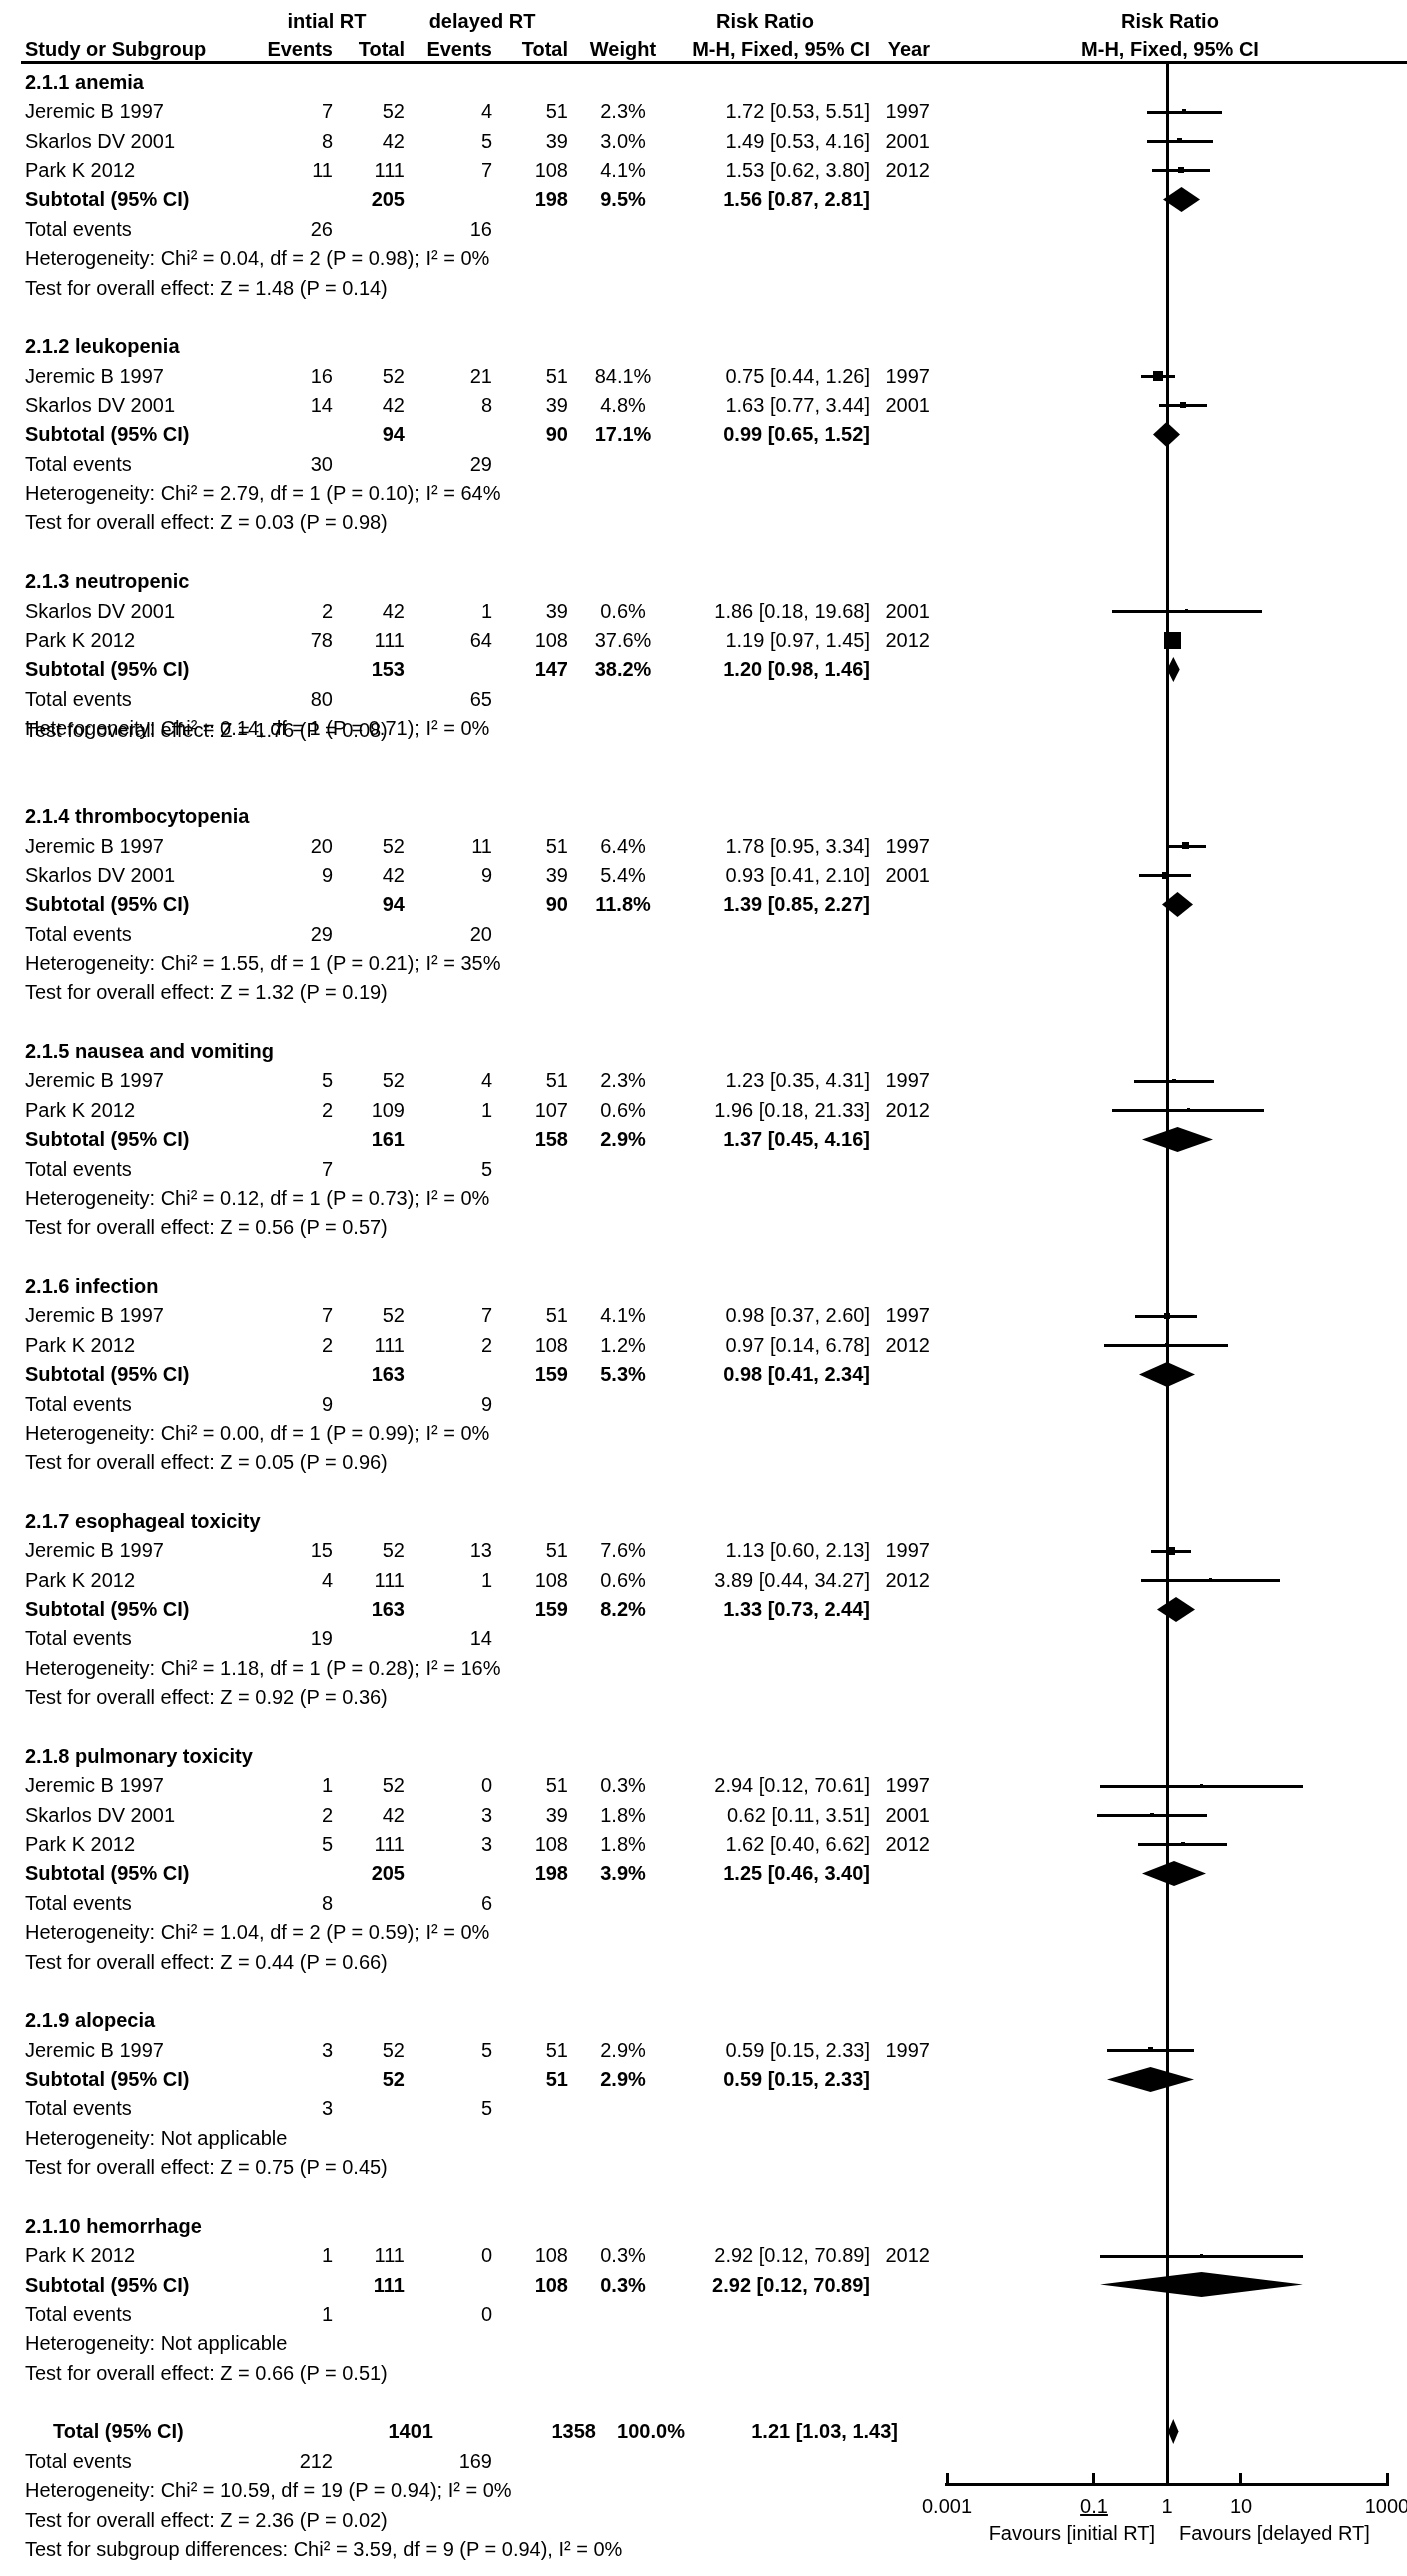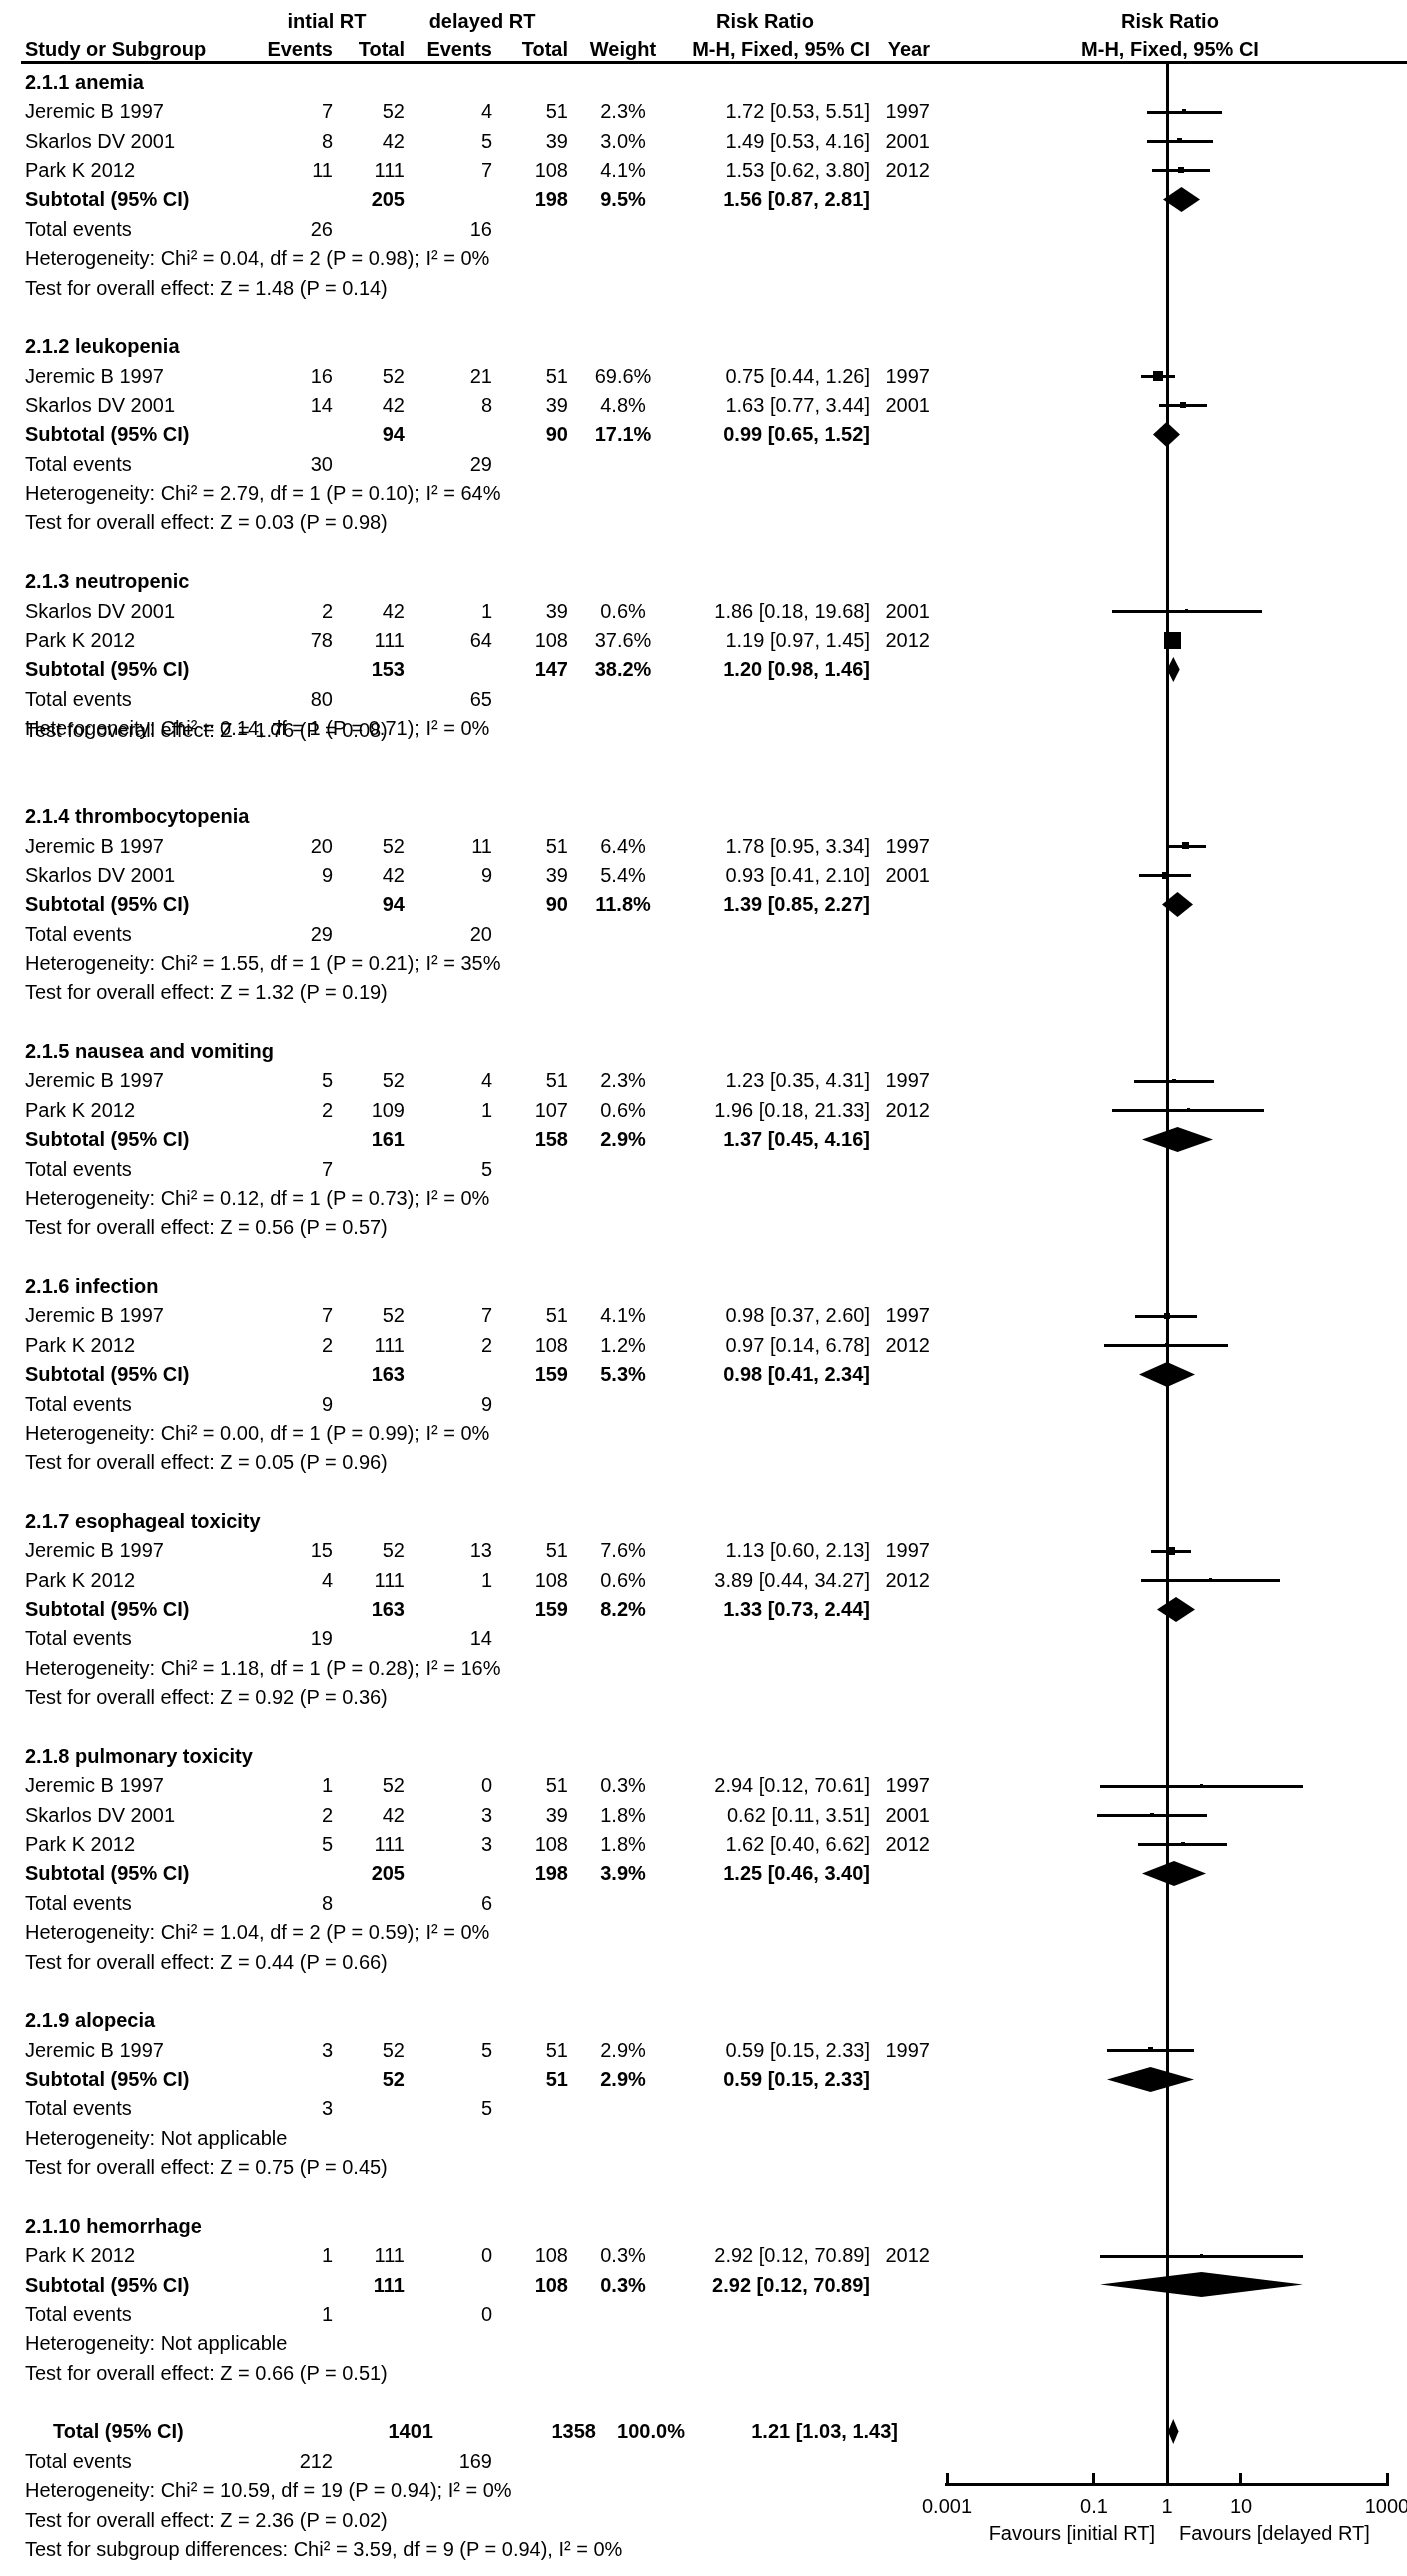--- a/index.html
+++ b/index.html
@@ -104,21 +104,21 @@
       </div>
       <div class="row" style="top: 332px;">
         <span class="cell name b">2.1.2 leukopenia</span>
       </div>
       <div class="row" style="top: 362px;">
         <span class="cell name">Jeremic B 1997</span>
         <span class="cell ca">16</span>
         <span class="cell cb">52</span>
         <span class="cell cc">21</span>
         <span class="cell cd">51</span>
-        <span class="cell ce">69.6%</span>
+        <span class="cell ce">84.1%</span>
         <span class="cell cf">0.75 [0.44, 1.26]</span>
         <span class="cell cg">1997</span>
       </div>
       <div class="row" style="top: 391px;">
         <span class="cell name">Skarlos DV 2001</span>
         <span class="cell ca">14</span>
         <span class="cell cb">42</span>
         <span class="cell cc">8</span>
         <span class="cell cd">39</span>
         <span class="cell ce">4.8%</span>
@@ -534,21 +534,21 @@
       <div class="sq" style="left: 1148px; top: 2047px; width: 4.9px; height: 4.9px;"></div>
       <div class="diamond" style="left: 1107px; width: 87px; top: 2067px; height: 25px;"></div>
       <div class="ciline" style="left: 1100px; width: 203px; top: 2255px;"></div>
       <div class="sq" style="left: 1200px; top: 2254px; width: 3.4px; height: 3.4px;"></div>
       <div class="diamond" style="left: 1100px; width: 203px; top: 2272px; height: 25px;"></div>
       <div class="diamond" style="left: 1168px; width: 10.5px; top: 2419px; height: 25px;"></div>
       <div class="axisline" style="left: 945px; width: 444px; top: 2483px;"></div>
       <div class="tick" style="left: 946px; top: 2473px;"></div>
       <div class="ticklabel" style="left: 947px; top: 2494px;">0.001</div>
       <div class="tick" style="left: 1092px; top: 2473px;"></div>
-      <div class="ticklabel" style="left: 1094px; top: 2494px;">0.1</div>
+      <div class="ticklabel" style="left: 1094px; top: 2494px; text-decoration: underline;">0.1</div>
       <div class="tick" style="left: 1166px; top: 2473px;"></div>
       <div class="ticklabel" style="left: 1167px; top: 2494px;">1</div>
       <div class="tick" style="left: 1239px; top: 2473px;"></div>
       <div class="ticklabel" style="left: 1241px; top: 2494px;">10</div>
       <div class="tick" style="left: 1386px; top: 2473px;"></div>
       <div class="ticklabel" style="left: 1387px; top: 2494px;">1000</div>
     </div>
 
   <div class="fav" style="right:252px;top:2521px;text-align:right">Favours [initial RT]</div>
   <div class="fav" style="left:1179px;top:2521px">Favours [delayed RT]</div>

